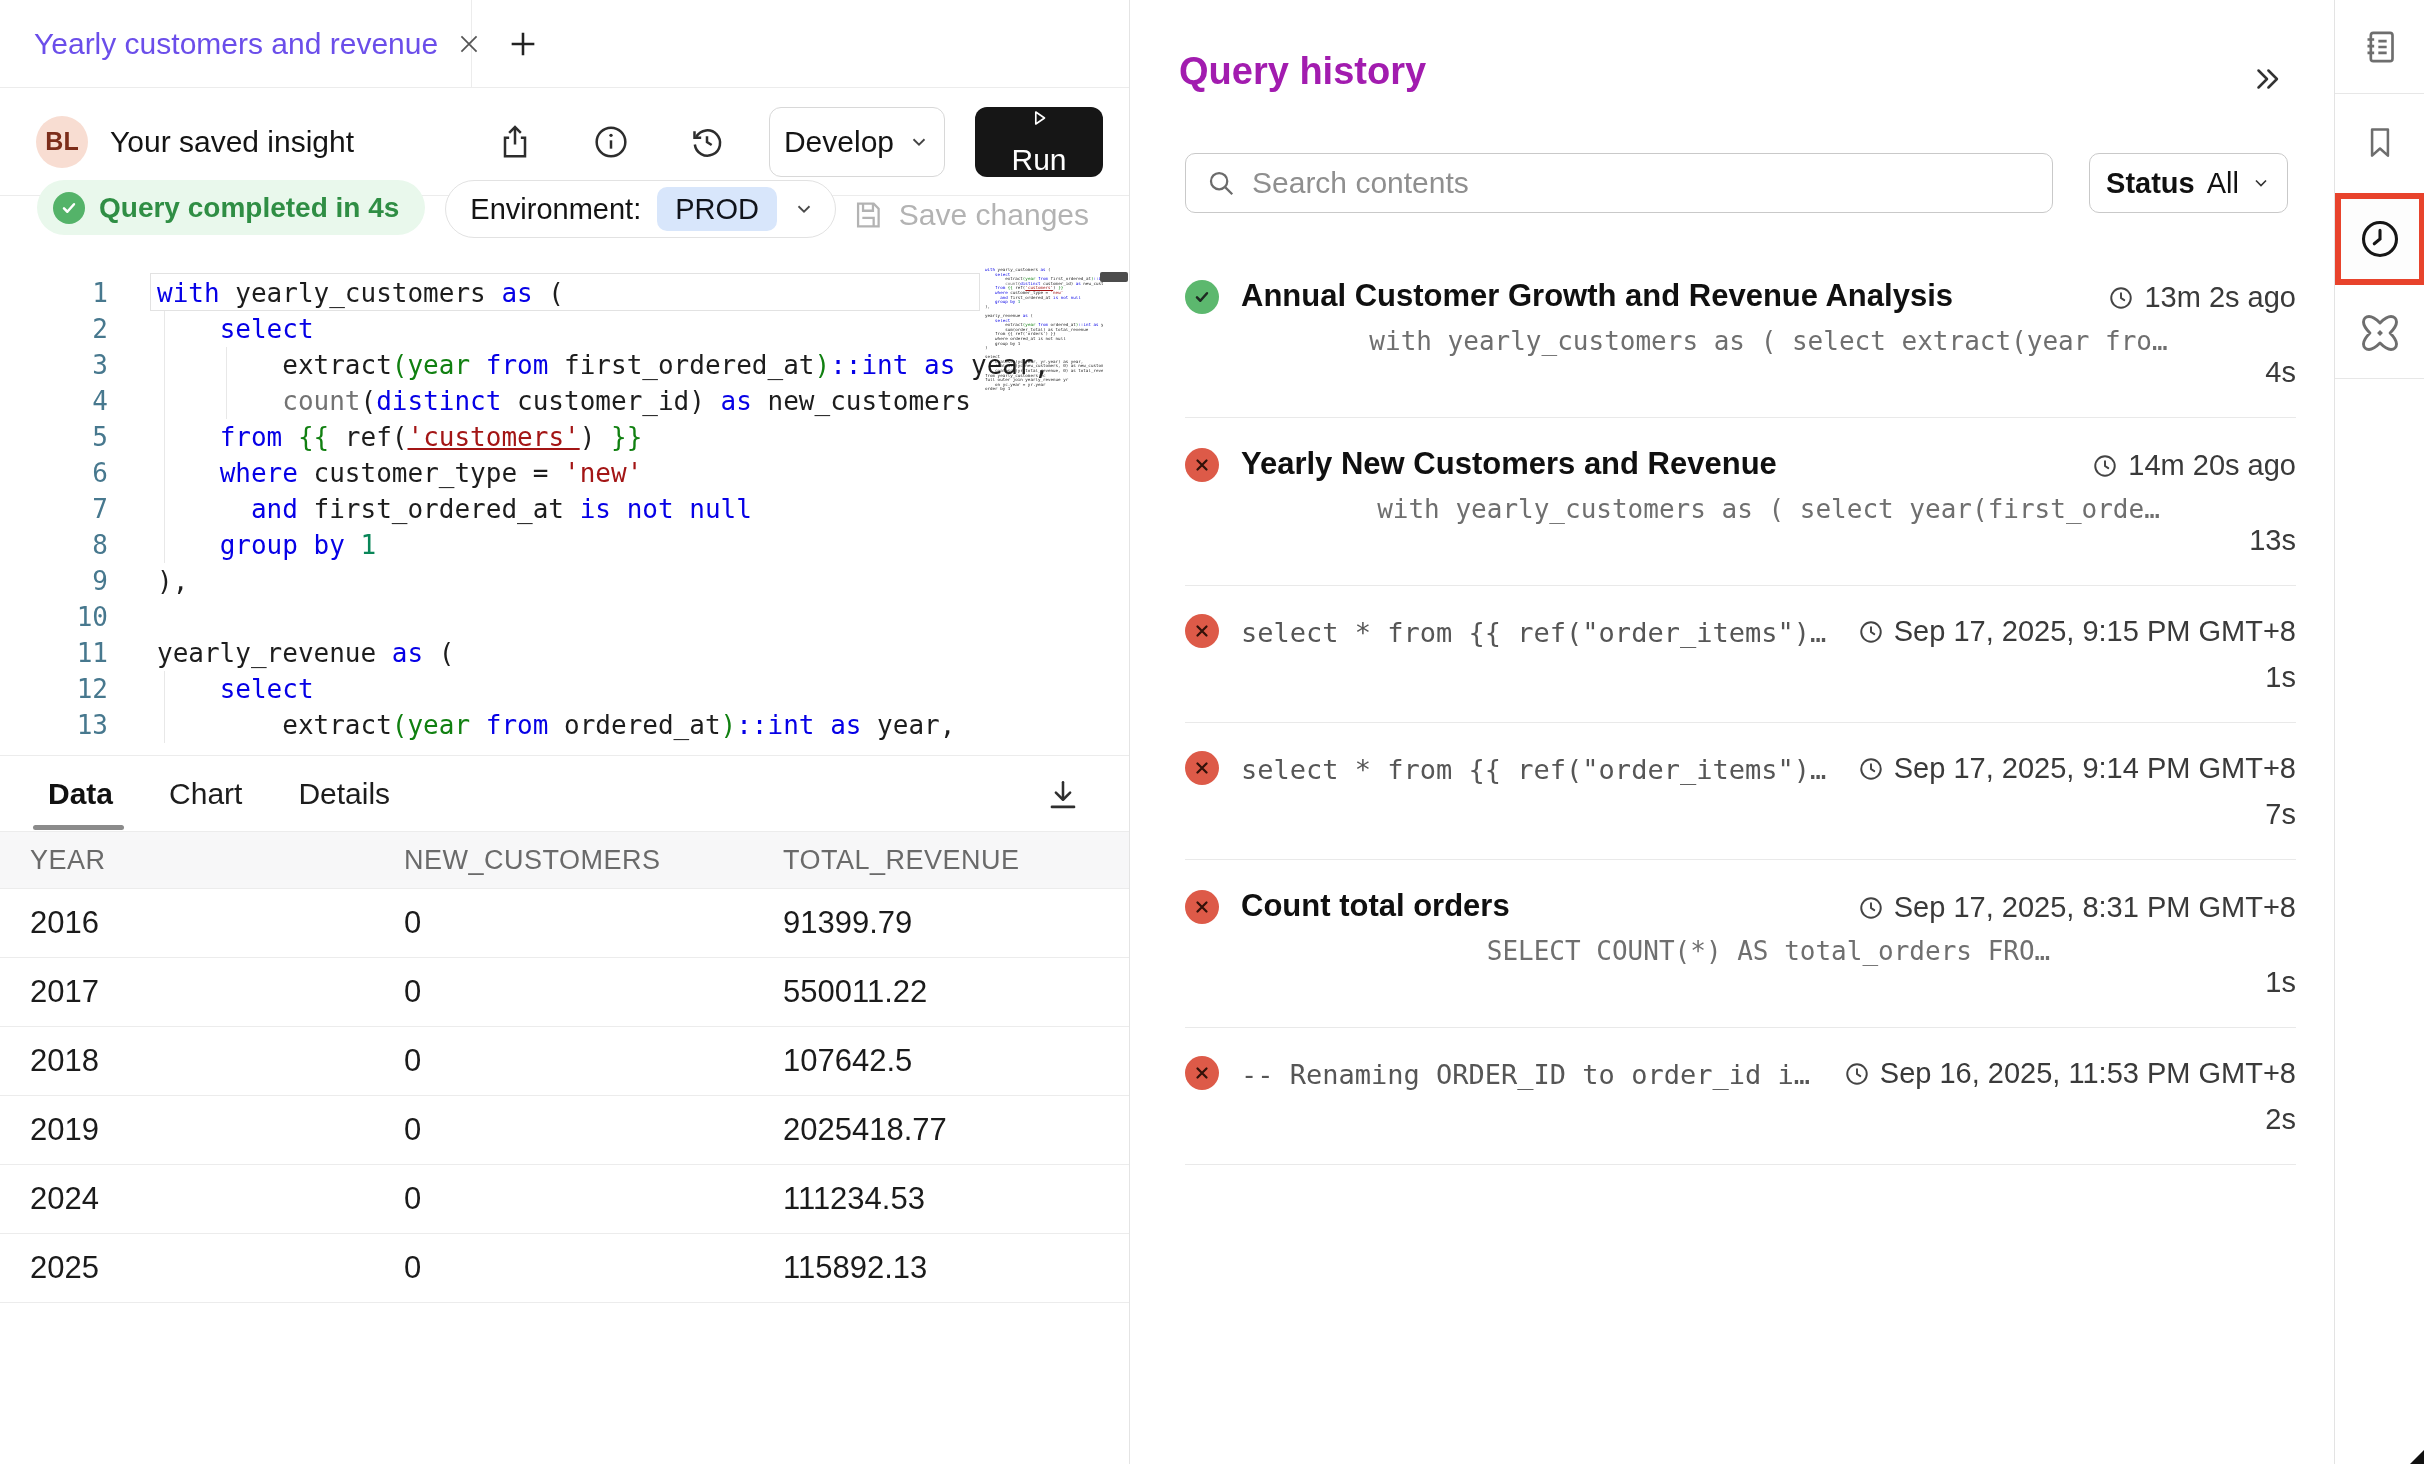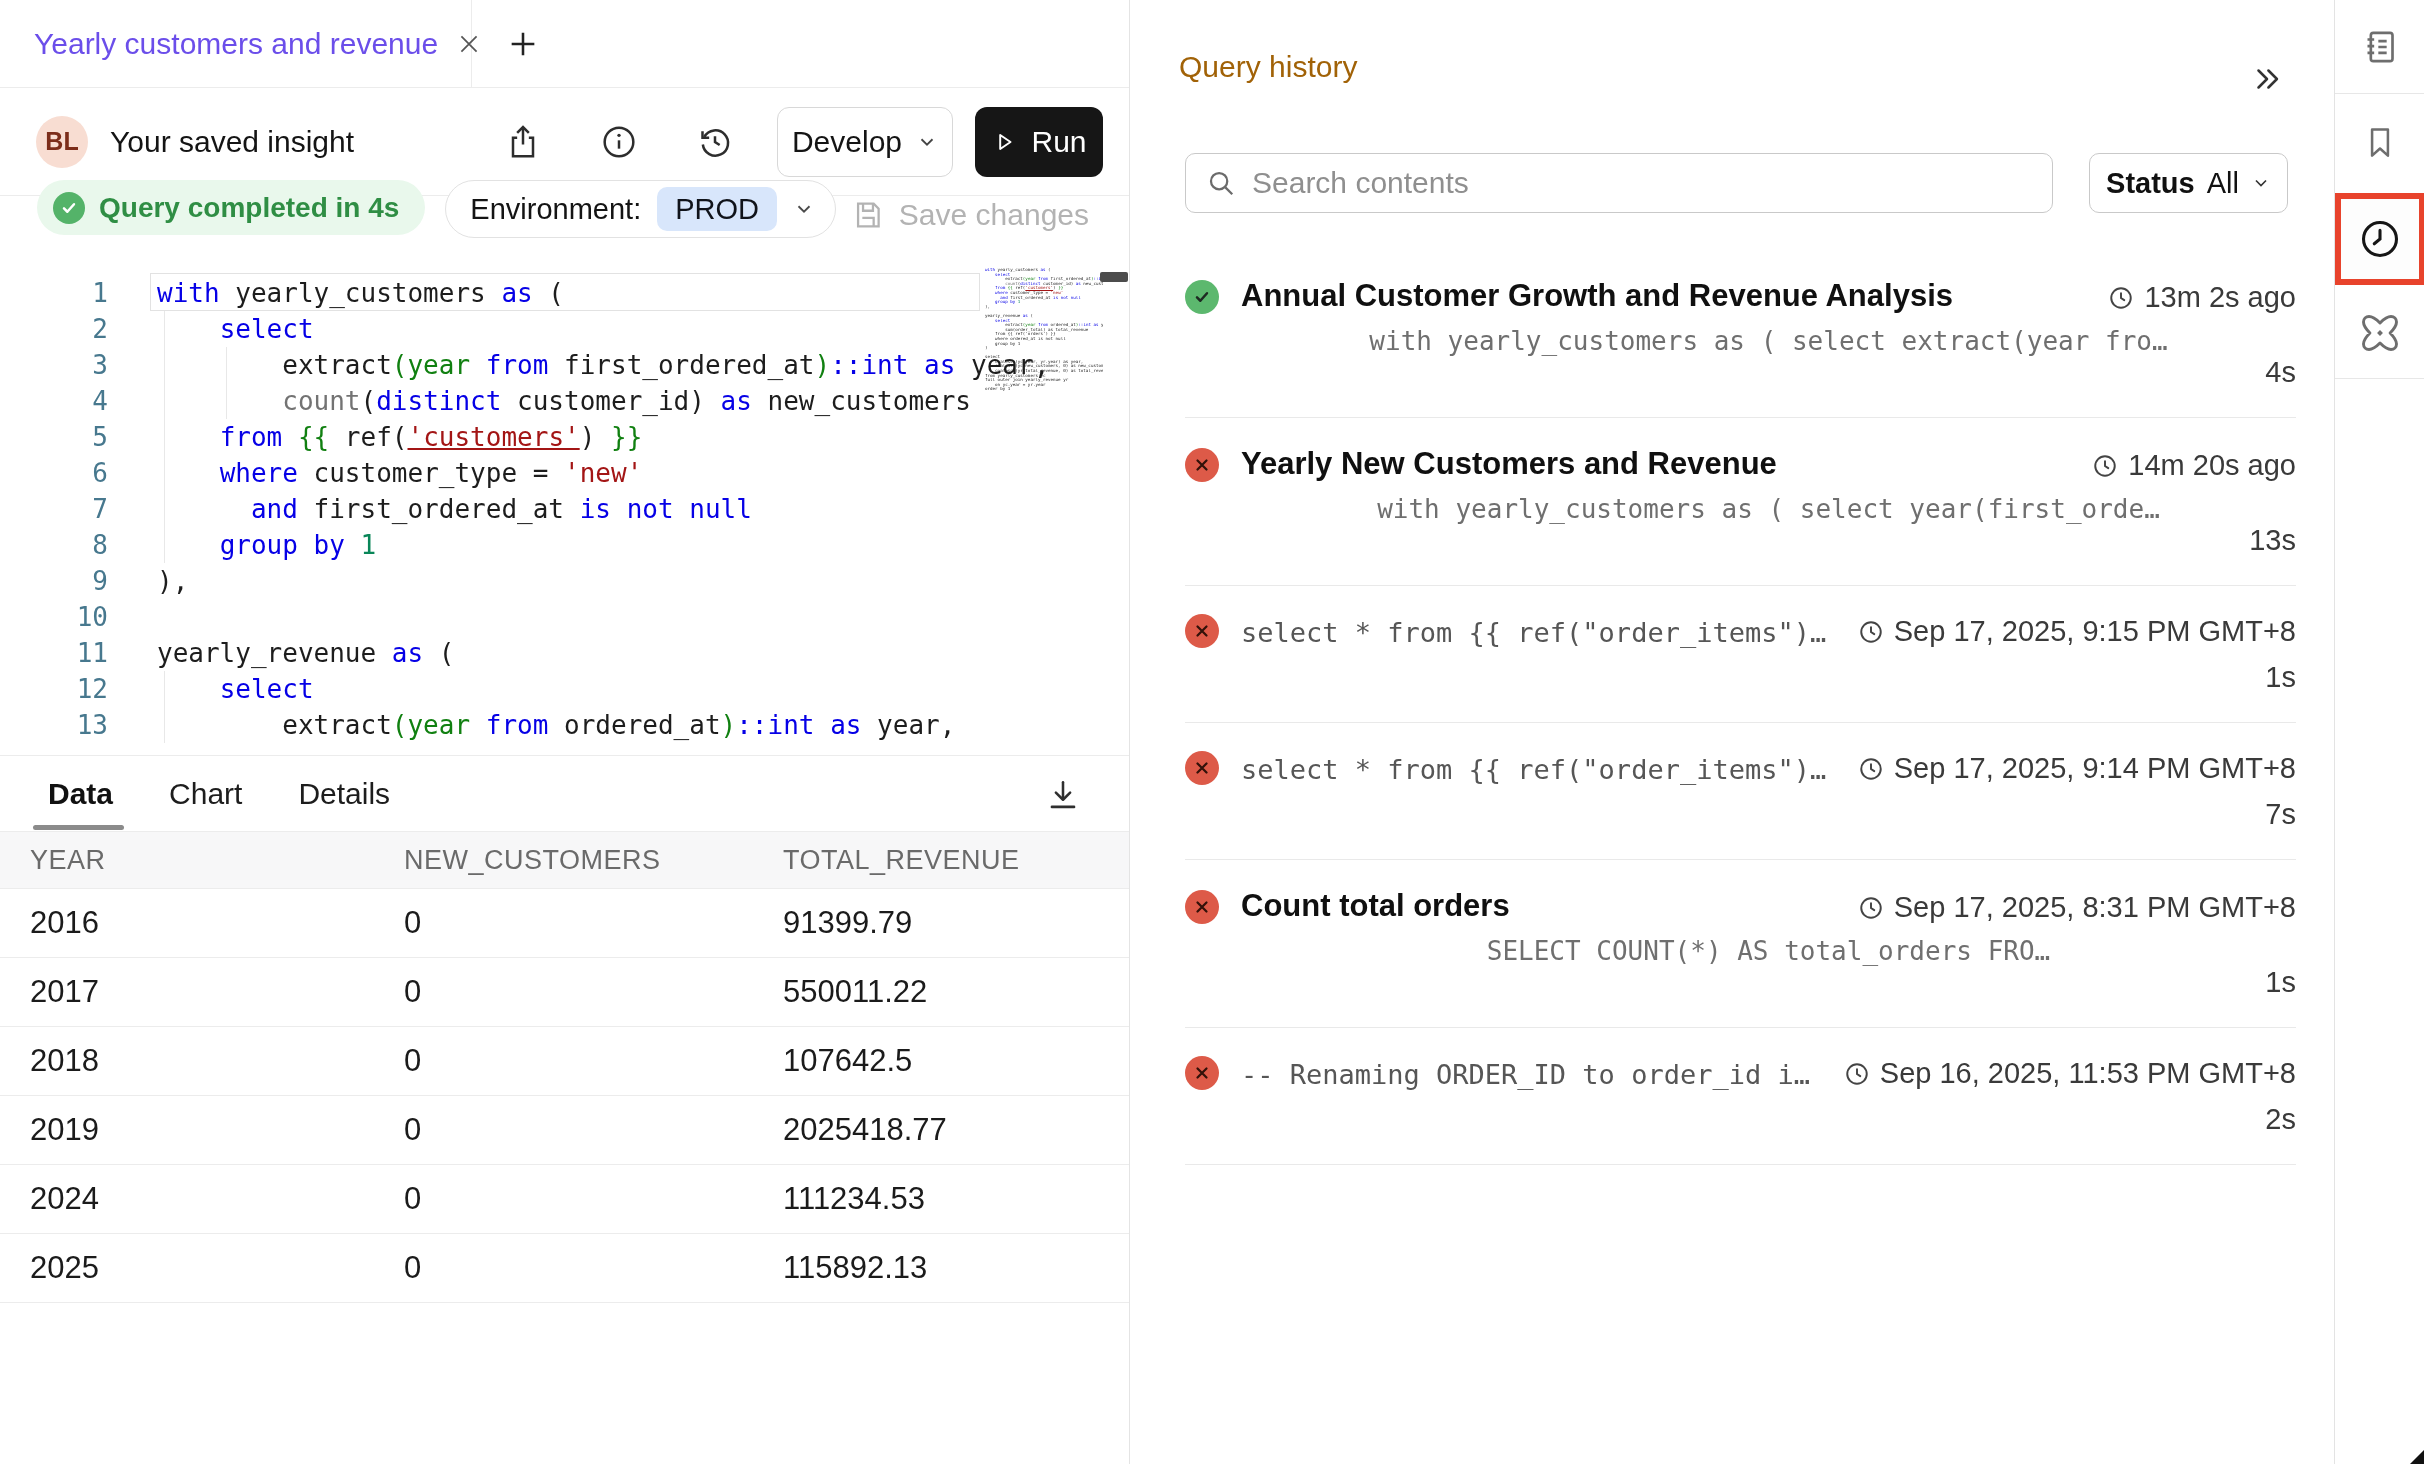--- a/index.html
+++ b/index.html
@@ -15,21 +15,21 @@
   .tab-title { color:#6b4eea; font-size:30px; flex:1; white-space:nowrap; }
   .tab-close { color:#555; margin-left:18px; }
   .new-tab { margin-left:34px; color:#222; cursor:pointer; }
 
   .toolbar { position:absolute; left:0; top:88px; width:100%; height:108px; border-bottom:1px solid #ececec; display:flex; align-items:center; padding:0 26px 0 36px; }
   .avatar { width:52px; height:52px; border-radius:50%; background:#f8ddd2; color:#7c2d1a; font-weight:bold; font-size:25px; display:flex; align-items:center; justify-content:center; flex:none; }
   .insight-label { margin-left:22px; font-size:30px; color:#141414; }
   .toolbar-icons { margin-left:auto; display:flex; align-items:center; gap:56px; color:#2d2d2d; }
   .icon-btn { cursor:pointer; }
   .develop-btn { margin-left:42px; height:70px; width:176px; border:1.5px solid #d8d8d8; border-radius:12px; background:#fff; display:flex; align-items:center; justify-content:center; gap:14px; font-size:30px; color:#141414; cursor:pointer; }
-  .run-btn { margin-left:22px; height:70px; width:128px; border-radius:12px; background:#161616; color:#fff; display:flex; align-items:center; justify-content:center; gap:14px; font-size:30px; cursor:pointer; }
+  .run-btn { margin-left:30px; height:70px; width:128px; border-radius:12px; background:#161616; color:#fff; display:flex; align-items:center; justify-content:center; gap:14px; font-size:30px; cursor:pointer;flex-direction:column; }
 
   .statusbar { position:absolute; left:0; top:180px; width:100%; height:70px; display:flex; padding:0 40px 0 37px; }
   .status-pill { height:55px; border-radius:28px; background:#e9f8ec; color:#2f8e44; display:flex; align-items:center; gap:14px; padding:0 26px 0 16px; font-size:28px; font-weight:600; }
   .pill-check { width:32px; height:32px; border-radius:50%; background:#54b369; display:flex; align-items:center; justify-content:center; }
   .env-control { margin-left:20px; height:58px; border:1.5px solid #e2e2e2; border-radius:29px; background:#fff; display:flex; align-items:center; gap:16px; padding:0 20px 0 24px; cursor:pointer; }
   .env-label { font-size:29px; color:#141414; }
   .env-pill { background:#d8e6fb; border-radius:10px; height:44px; display:flex; align-items:center; padding:0 18px; font-size:29px; color:#10131a; }
   .save-changes { margin-left:auto; display:flex; align-items:center; gap:14px; color:#b3b3b3; font-size:30px; cursor:pointer; }
 
   
@@ -57,21 +57,21 @@
   .rtab { font-size:30px; color:#1d1d1d; cursor:pointer; }
   .rtab.active { font-weight:700; color:#111; }
   .tab-underline { position:absolute; left:33px; top:69px; width:91px; height:5px; background:#8b8b8b; border-radius:3px; }
   .download-btn { position:absolute; right:47px; top:20px; color:#2f2f2f; cursor:pointer; }
   .grid { display:grid; grid-template-columns:374px 379px 1fr; padding-left:30px; align-items:center; }
   .thead { height:58px; background:#f7f7f8; border-top:1px solid #ececec; border-bottom:1px solid #ececec; font-size:27px; color:#6a6a6a; letter-spacing:.5px; }
   .trow { height:69px; border-bottom:1px solid #ececec; font-size:31px; color:#1b1b1b; }
 
   
   .history-panel { position:absolute; left:1131px; top:0; width:1203px; height:1464px; background:#fff; }
-  .history-title { position:absolute; left:48px; top:50px; font-size:30px; font-weight:400; color:#a16207; }
+  .history-title { position:absolute; left:48px; top:50px; font-size:38px; font-weight:700; color:#a21caf; }
   .collapse-btn { position:absolute; right:50px; top:62px; color:#333; cursor:pointer; }
   .search-box { position:absolute; left:54px; top:153px; width:868px; height:60px; border:1.5px solid #c9c9c9; border-radius:10px; display:flex; align-items:center; padding:0 20px; gap:16px; background:#fff; }
   .search-box input { border:none; outline:none; flex:1; font-size:30px; font-family:"Liberation Sans",sans-serif; color:#222; background:transparent; }
   .search-box input::placeholder { color:#8f8f8f; }
   .status-filter { position:absolute; left:958px; top:153px; width:199px; height:60px; border:1.5px solid #c9c9c9; border-radius:10px; display:flex; align-items:center; justify-content:center; gap:12px; font-size:29px; cursor:pointer; background:#fff; }
   .status-filter .lbl { font-weight:600; color:#111; }
   .status-filter .val { color:#111; }
   .history-list { position:absolute; left:54px; right:38px; top:250px; }
   .history-item { padding:28px 0; border-bottom:1px solid #e9e9e9; cursor:pointer; }
   .hrow1 { display:flex; align-items:flex-end; }

